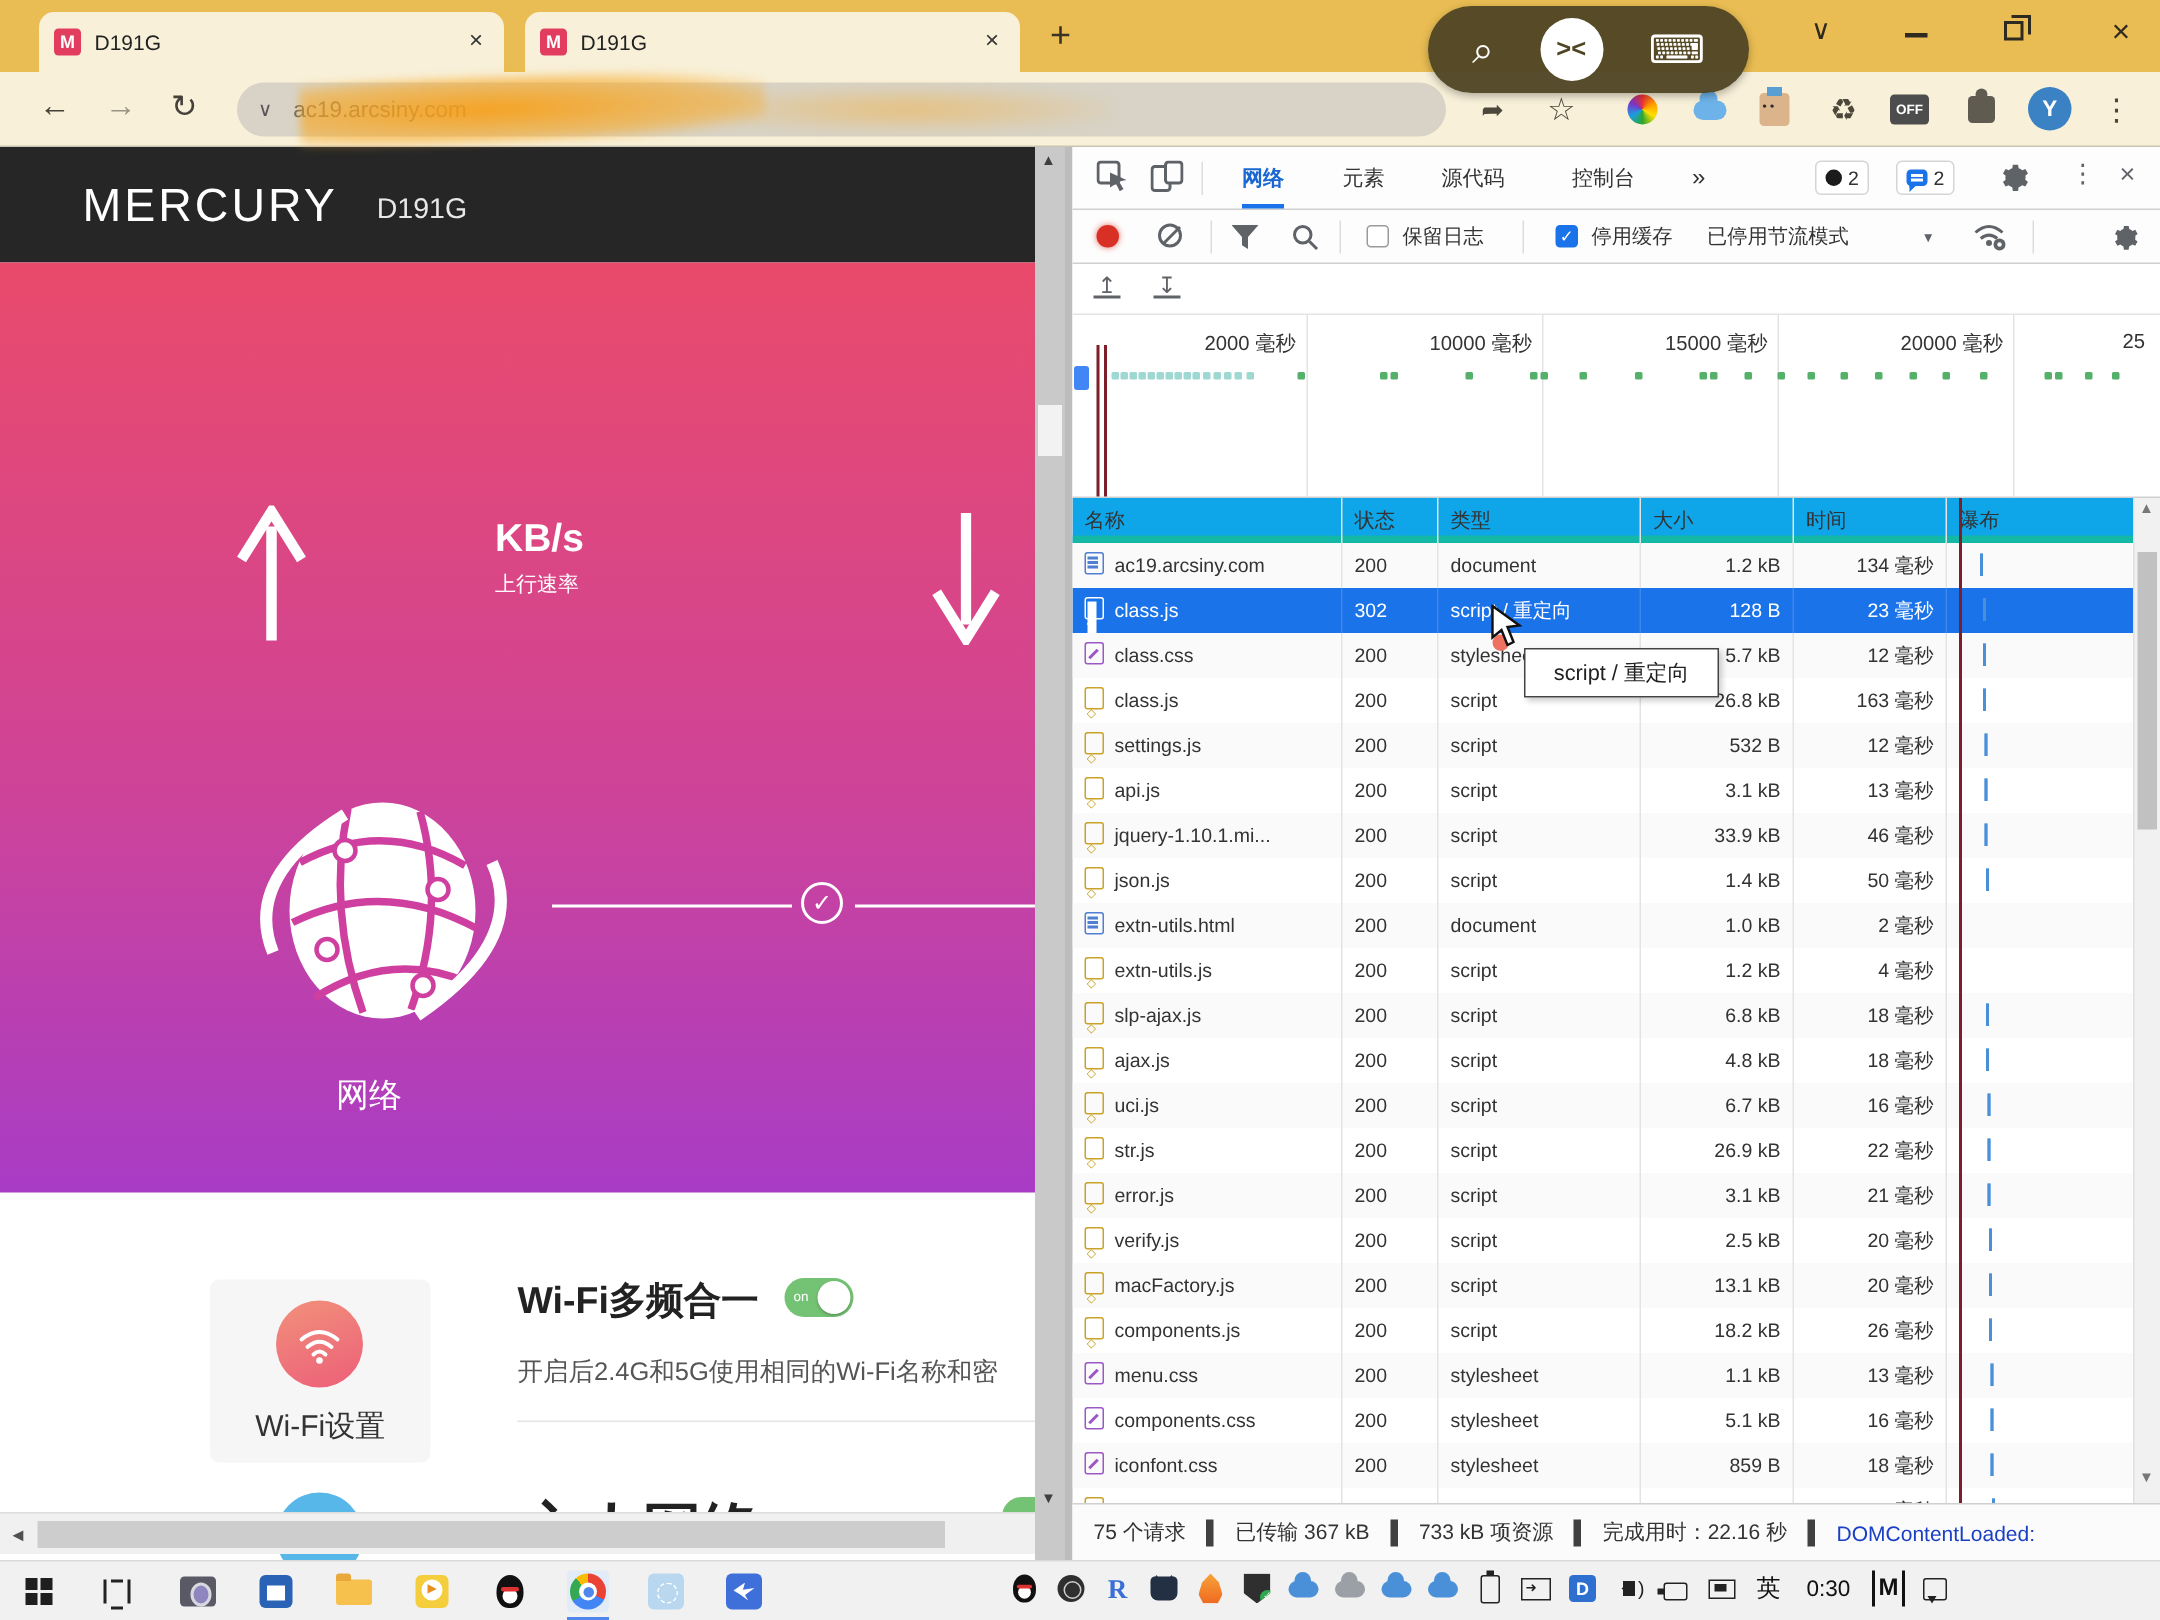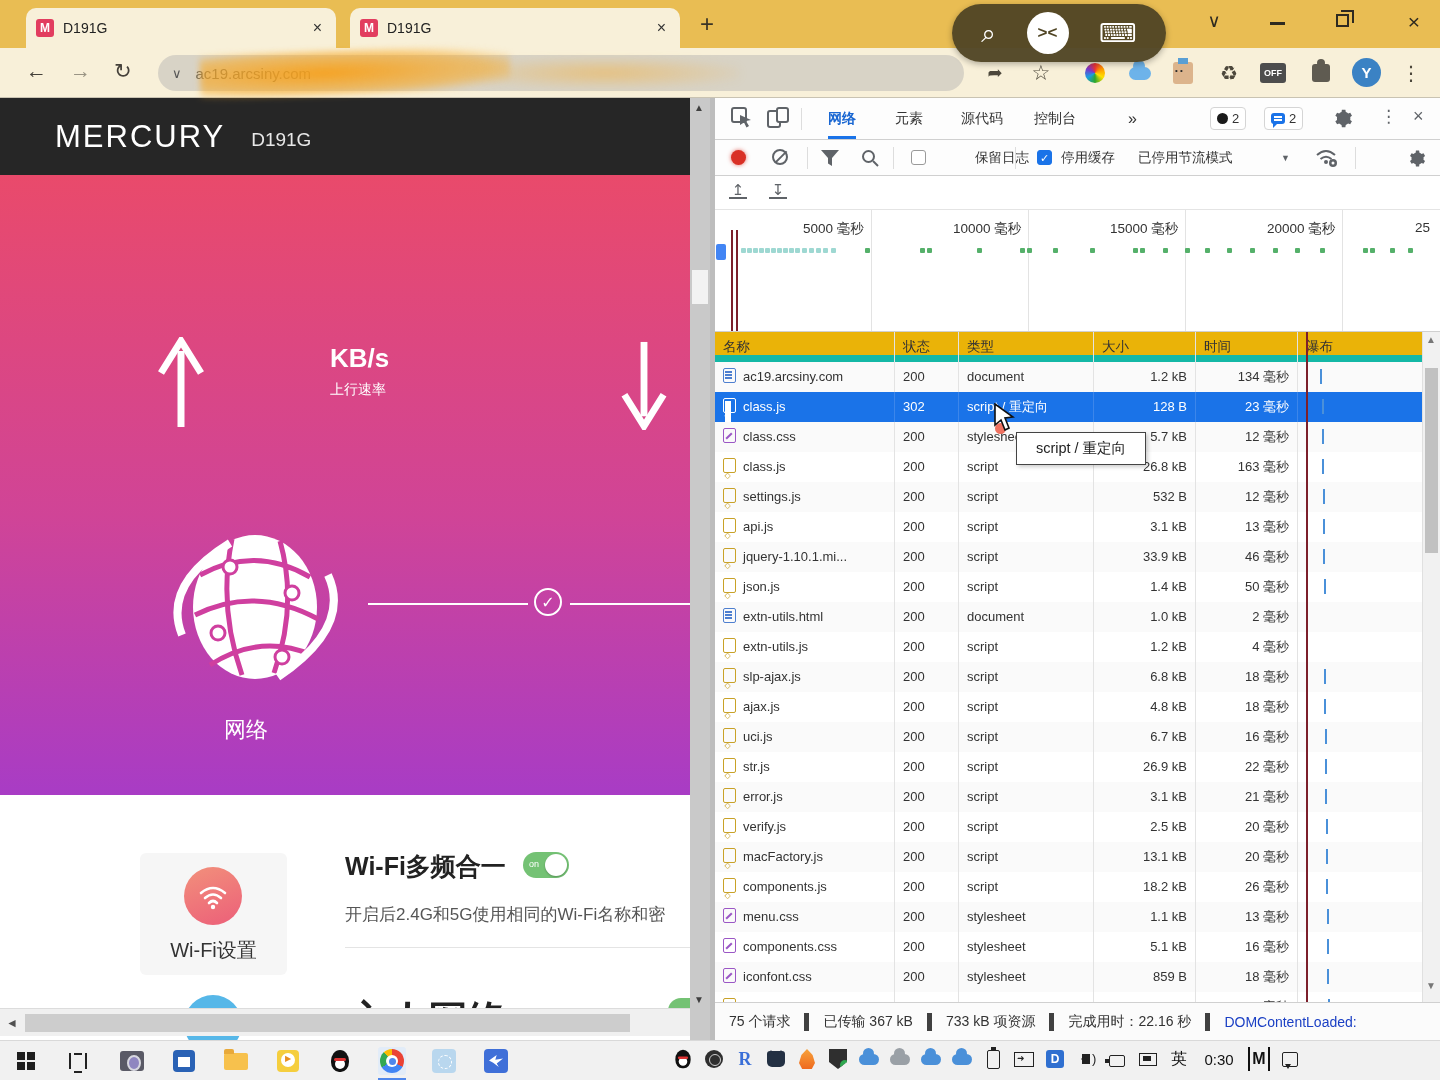--- a/index.html
+++ b/index.html
@@ -100,21 +100,21 @@
   .tgrid{position:absolute;top:0;width:1px;height:122px;background:#e3e3e3;}
   .tlab{position:absolute;top:10px;font-size:13.5px;color:#333;}
   .dot{position:absolute;top:38px;width:5px;height:5px;border-radius:1px;}
   .dot.g{background:#55b06a;}
   .dot.t{background:#9ed8d2;}
   .tlred{position:absolute;top:20px;width:2px;height:102px;background:#7c1f2b;}
   .tlblue{position:absolute;left:1px;top:34px;width:10px;height:16px;background:#4285f4;border-radius:2px;}
 
   .nettable{left:0;top:234px;width:725px;height:670px;overflow:hidden;}
   .nhead,.nrow{display:grid;grid-template-columns:180px 64px 135px 102px 102px 142px;height:30px;align-items:center;}
-  .nhead{border-bottom:7px solid #14b8a6;background:#eab308;height:30px;}
+  .nhead{border-bottom:5px solid #14b8a6;background:#0ea5e9;height:30px;}
   .nhead .cell{font-size:13.5px;color:#333;}
   .cell{padding:0 8px;height:30px;line-height:30px;border-right:1px solid #e3e3e3;overflow:hidden;white-space:nowrap;}
   .cell.num{text-align:right;}
   .nrow:nth-child(odd){background:#fafafa;}
   .nrow.sel{background:#1a73e8;color:#fff;}
   .nrow.sel .cell{border-right-color:#3c86ea;}
   .ficon{display:inline-block;width:13px;height:15px;border-radius:2px;margin-right:7px;vertical-align:-2px;position:relative;}
   .ficon.document{border:1.5px solid #4e7fd0;}
   .ficon.document:before{content:"";position:absolute;left:1px;top:2px;width:7px;height:1.5px;background:#4e7fd0;box-shadow:0 3px 0 #4e7fd0,0 6px 0 #4e7fd0;}
   .ficon.script{border:1.5px solid #c9a227;}
@@ -329,21 +329,21 @@
         <polygon points="9,8 20,13 15,14 18,19 15.5,20.5 13,15.5 9,18" fill="#5f6368"></polygon>
       </svg>
       <svg class="dtic" style="left:52px;" width="22" height="22" viewBox="0 0 22 22">
         <rect x="1" y="4" width="12" height="16" rx="2" fill="none" stroke="#5f6368" stroke-width="2"></rect>
         <rect x="10" y="1" width="11" height="14" rx="2" fill="#fdfdfd" stroke="#5f6368" stroke-width="2"></rect>
       </svg>
       <div class="vsep" style="left:86px;top:10px;"></div>
       <div class="dttab active" style="left:113px;">网络</div>
       <div class="dttab" style="left:180px;">元素</div>
       <div class="dttab" style="left:246px;">源代码</div>
-      <div class="dttab" style="left:319px;">控制台</div>
+      <div class="dttab" style="left:333px;">控制台</div>
       <div class="dttab" style="left:413px;font-size:16px;">»</div>
       <div class="chip" style="left:495px;">
         <span class="errdot"></span>
         <span>2</span>
       </div>
       <div class="chip" style="left:549px;">
         <span class="msgbub"></span>
         <span>2</span>
       </div>
       <svg class="dtic" style="left:617px;top:10px;" width="21" height="21" viewBox="0 0 24 24">
@@ -359,21 +359,21 @@
       <div class="vsep" style="left:92px;"></div>
       <svg class="dtic" style="left:106px;top:10px;" width="18" height="16" viewBox="0 0 18 16">
         <path fill="#5f6368" d="M0 0h18l-7 8v8l-4-2.5V8z"></path>
       </svg>
       <svg class="dtic" style="left:146px;top:9px;" width="18" height="18" viewBox="0 0 18 18">
         <circle cx="7.5" cy="7.5" r="5.5" fill="none" stroke="#5f6368" stroke-width="2"></circle>
         <line x1="12" y1="12" x2="17" y2="17" stroke="#5f6368" stroke-width="2"></line>
       </svg>
       <div class="vsep" style="left:178px;"></div>
       <div class="cbox" style="left:196px;"></div>
-      <div class="dtlabel" style="left:220px;margin-left:40px;">保留日志</div>
+      <div class="dtlabel" style="left:220px;">保留日志</div>
       <div class="vsep" style="left:300px;"></div>
       <div class="cbox checked" style="left:322px;">✓</div>
       <div class="dtlabel" style="left:346px;">停用缓存</div>
       <div class="dtlabel" style="left:423px;">已停用节流模式</div>
       <div class="dtlabel" style="left:566px;font-size:9px;color:#5f6368;">▼</div>
       <svg class="dtic" style="left:600px;top:8px;" width="24" height="20" viewBox="0 0 24 20">
         <path d="M2 7 Q11 -1 20 7 M5.5 11 Q11 6.5 16.5 11" stroke="#5f6368" stroke-width="2" fill="none"></path>
         <circle cx="11" cy="14" r="2" fill="#5f6368"></circle>
         <circle cx="18" cy="15" r="4" fill="#5f6368"></circle>
         <circle cx="18" cy="15" r="1.5" fill="#fdfdfd"></circle>
@@ -387,21 +387,21 @@
     <div class="dt dtrow3">
       <div class="harr" style="left:14px;">↥</div>
       <div class="harr" style="left:54px;">↧</div>
     </div>
 
     <div class="dt timeline">
       <div class="tgrid" style="left:156px;"></div>
       <div class="tgrid" style="left:313px;"></div>
       <div class="tgrid" style="left:470px;"></div>
       <div class="tgrid" style="left:627px;"></div>
-      <div class="tlab" style="left:88px;">5000 毫秒</div>
+      <div class="tlab" style="left:88px;">2000 毫秒</div>
       <div class="tlab" style="left:238px;">10000 毫秒</div>
       <div class="tlab" style="left:395px;">15000 毫秒</div>
       <div class="tlab" style="left:552px;">20000 毫秒</div>
       <div class="tlab" style="left:700px;">25</div>
       <div id="tl-dots">
           <span class="dot t" style="left: 26px;"></span>
           <span class="dot t" style="left: 32px;"></span>
           <span class="dot t" style="left: 38px;"></span>
           <span class="dot t" style="left: 44px;"></span>
           <span class="dot t" style="left: 50px;"></span>

